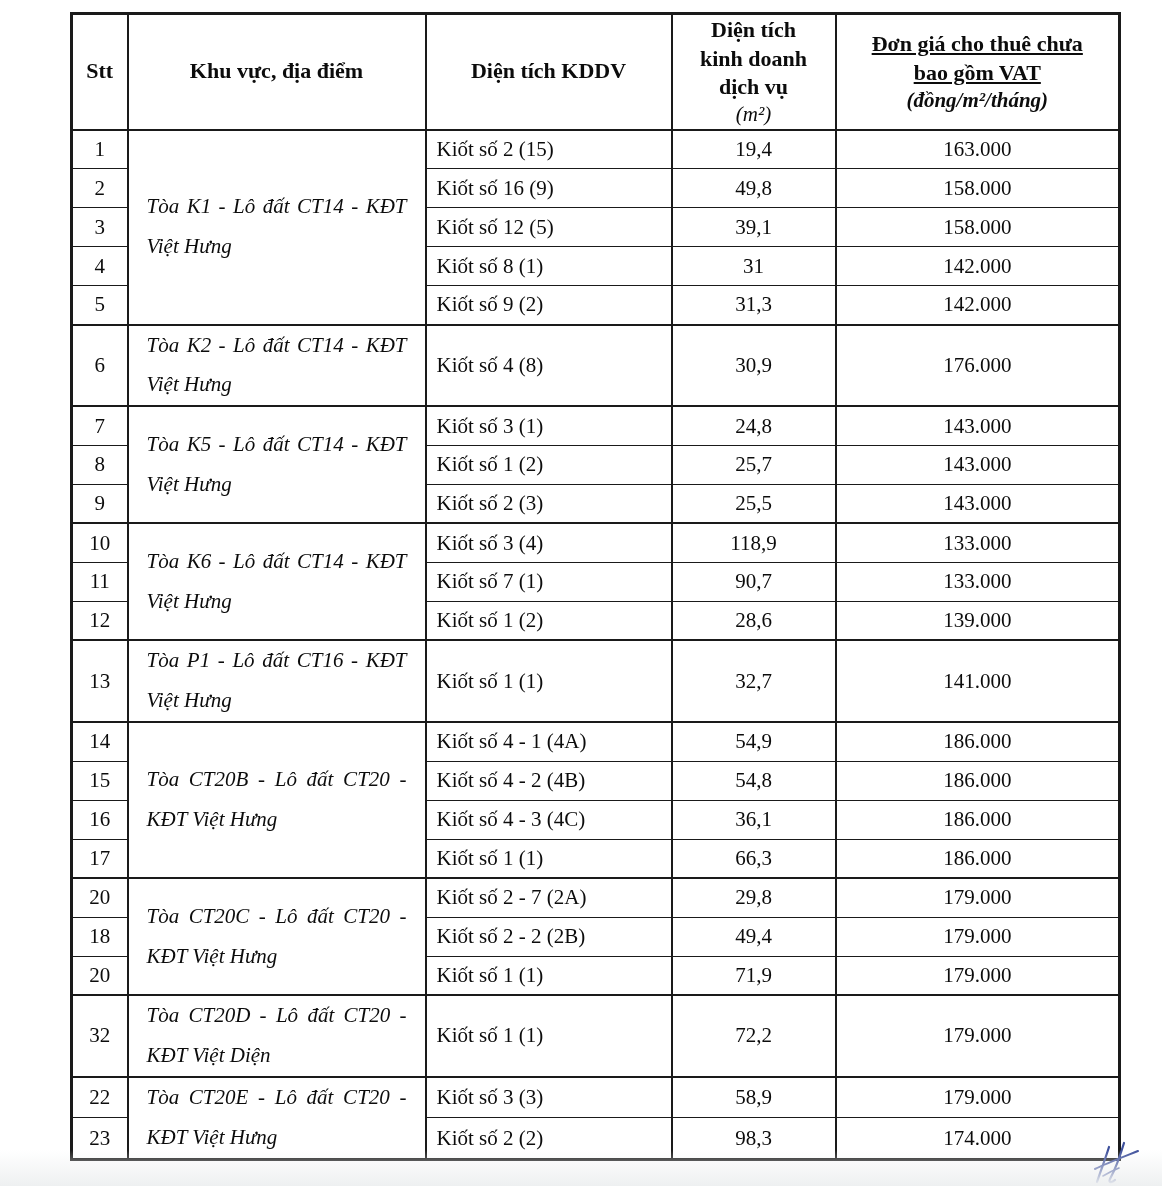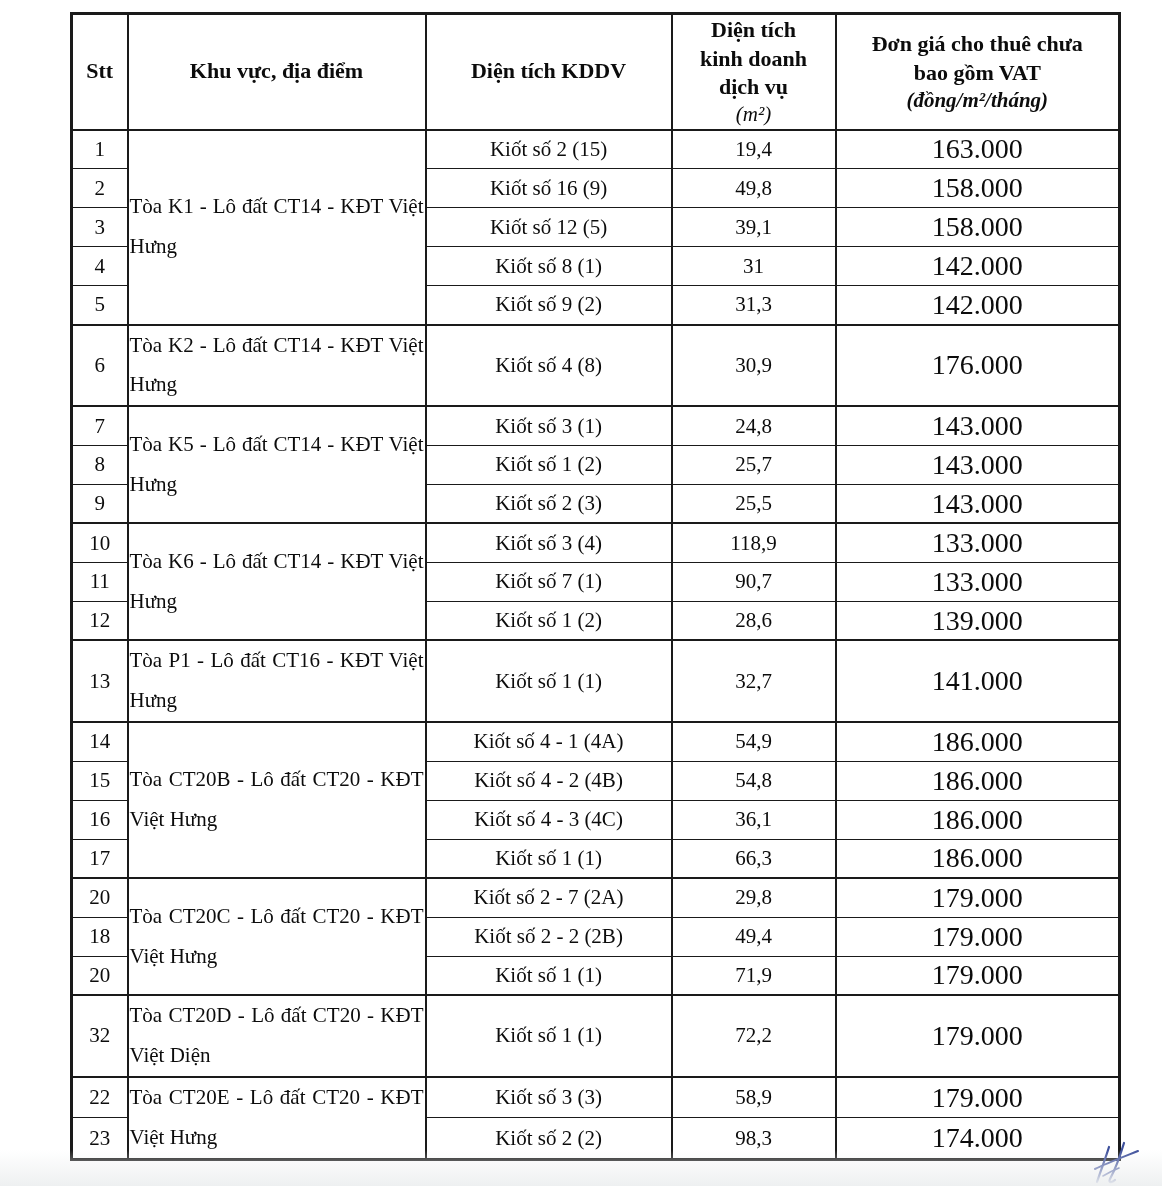--- a/index.html
+++ b/index.html
@@ -39,53 +39,53 @@
     border-bottom-width: 2px;
     padding: 0 4px;
   }
   tbody td { border-top-width: 1px; border-bottom-width: 1px; }
   tbody tr.group-start td { border-top-width: 2px; }
   tbody tr td { height: 39px; }
   tbody tr.tall td { height: 78px; }
 
   .head-label { margin: 0 auto; }
   .area-label  { max-width: 132px; line-height: 1.28; }
-  .price-label { max-width: 214px; line-height: 1.3; }
+  .price-label { max-width: 214px; line-height: 1.3; text-decoration: underline; }
   .unit {
     font-style: italic;
     font-weight: normal;
     font-size: 21px;
     line-height: 1.25;
   }
   .unit-bold { font-weight: bold; }
 
   .stt-cell {
     text-align: center;
     font-size: 21px;
   }
   .location-cell {
     text-align: justify;
     font-size: 21px;
     line-height: 1.9;
-    padding: 0 1px;
+    padding: 0 18px;
+    font-style: italic;
   }
   .kiosk-cell {
-    text-align: center;
-    font-size: 21px;
-    padding: 0 22px;
+    font-size: 21px;
+    padding: 0 10px;
     margin-left: 47px;
   }
   .area-cell {
     text-align: center;
     font-size: 21px;
     margin-top: 48px;
   }
   .price-cell {
     text-align: center;
-    font-size: 28px;
+    font-size: 21px;
   }
 
   .signature {
     position: absolute;
     left: 1088px;
     top: 1138px;
     width: 56px;
     height: 48px;
   }
   .page-bottom-edge {

